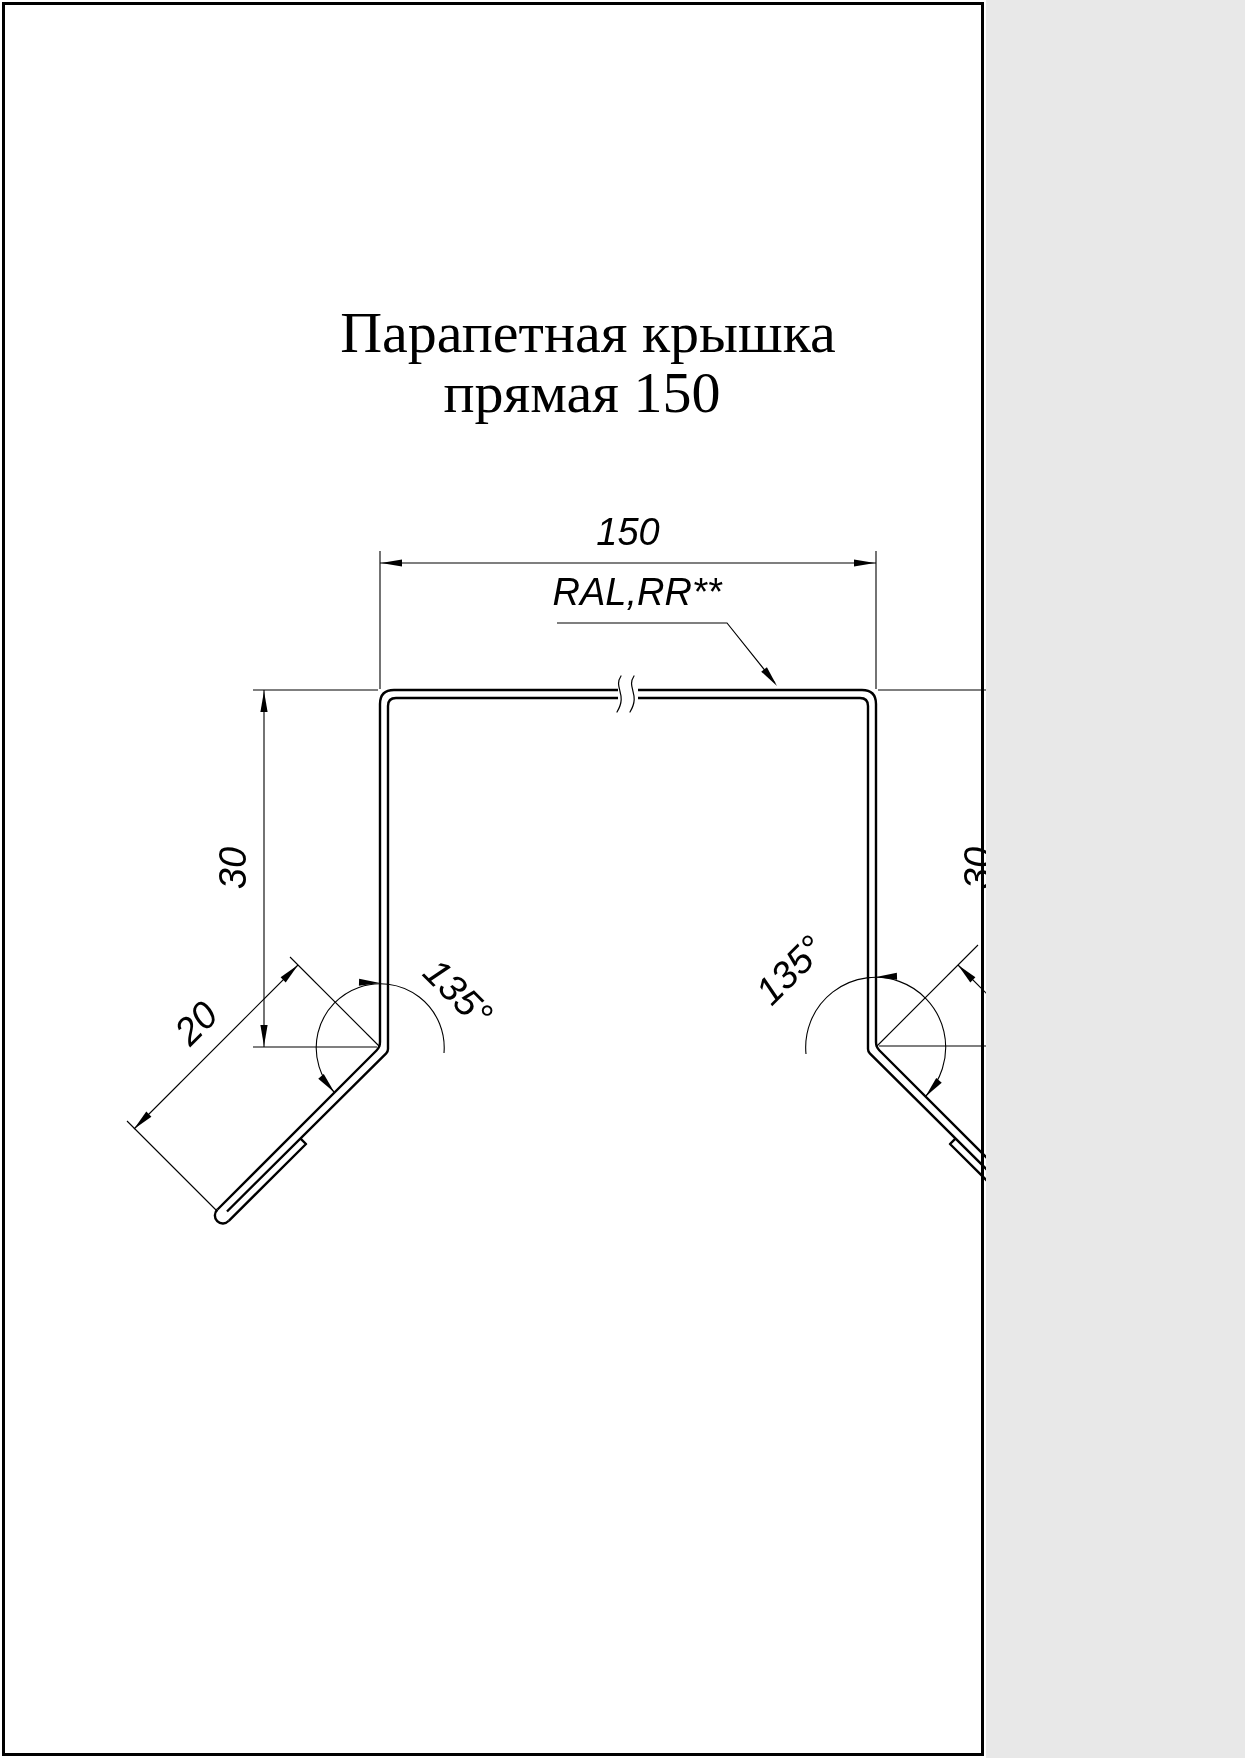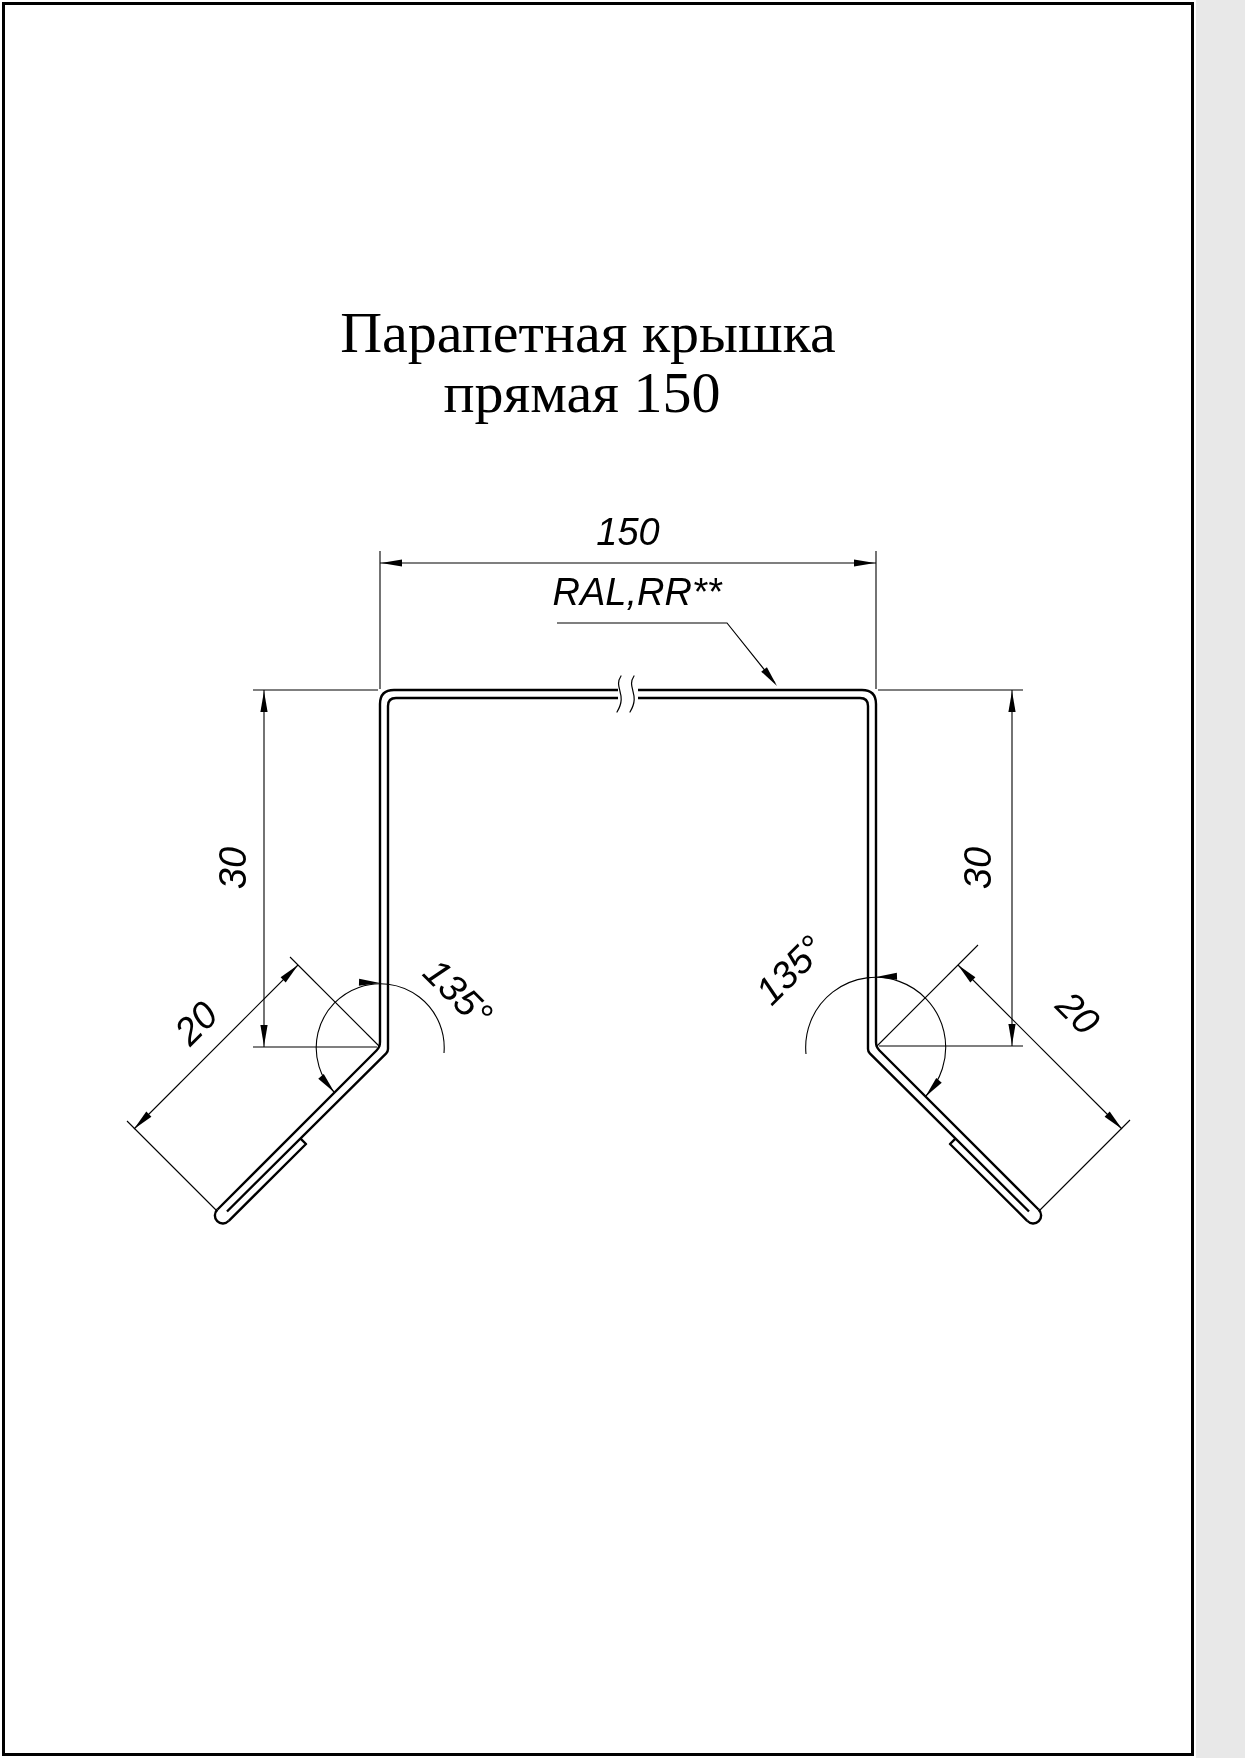--- a/index.html
+++ b/index.html
@@ -1,18 +1,18 @@
 <!DOCTYPE html>
 <html><head>
 <meta charset="utf-8">
 <style>
   html,body{margin:0;padding:0;background:#e8e8e8;}
   .page{
     position:relative;
-    width:1196px;height:1758px;
+    width:986px;height:1758px;
     background:#ffffff;
     font-family:"Liberation Sans",sans-serif;
     overflow:hidden;
   }
   .page-border{
     position:absolute;left:2px;top:2px;right:2px;bottom:2px;
     border:3px solid #000;
     pointer-events:none;
   }
   svg{position:absolute;left:0;top:0;}

